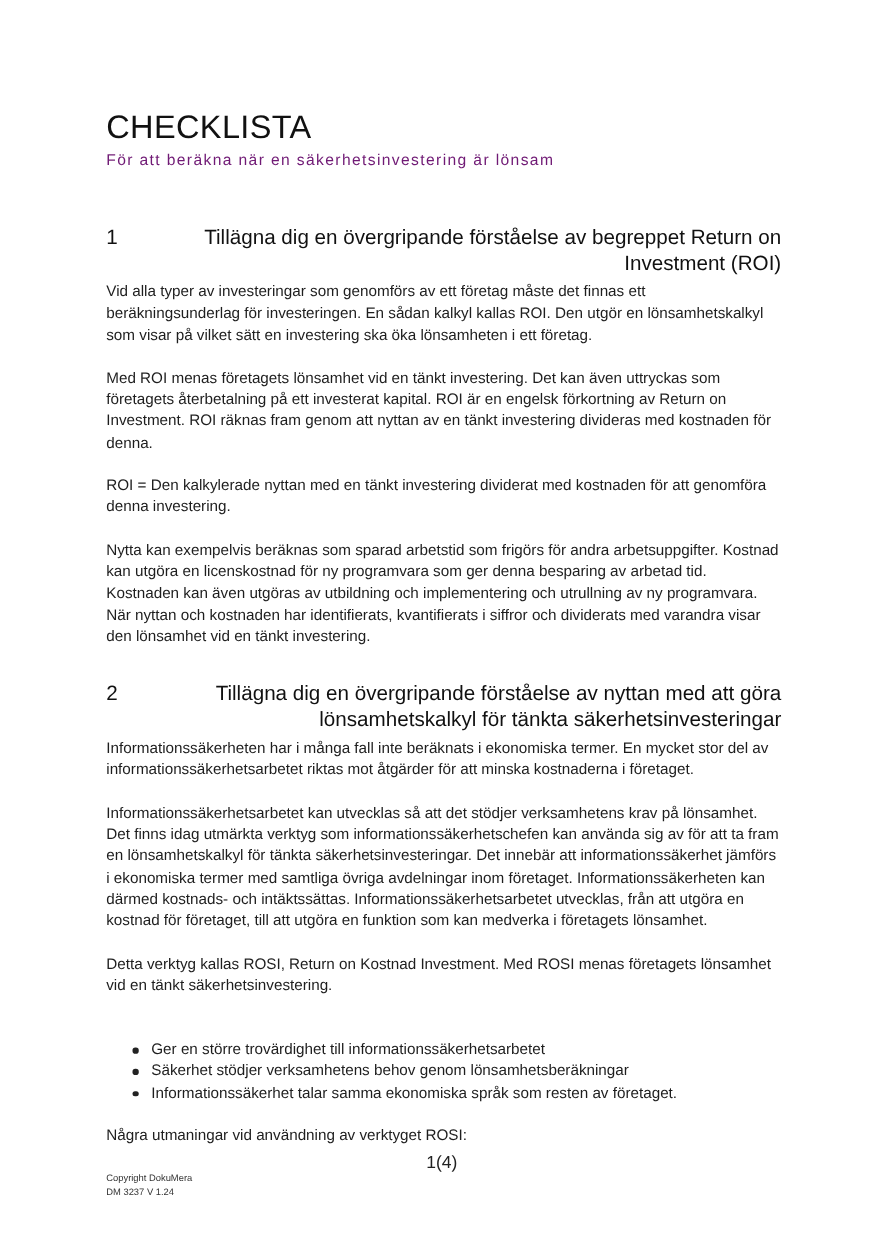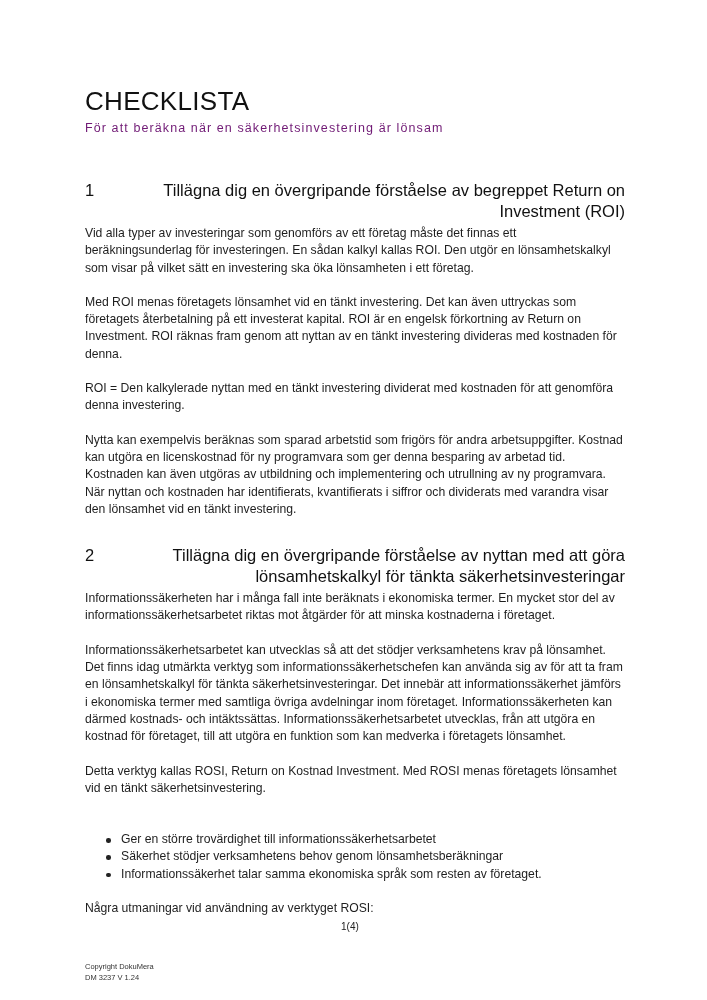--- a/index.html
+++ b/index.html
@@ -31,24 +31,24 @@
   .gap { height: 17px; }
   .sec2 { margin-top: 27px; }
   .sec2 .h1 { margin-bottom: 3px; }
   ul { margin: 0; padding: 0; list-style: none; }
   ul li { position: relative; padding-left: 36px; }
   ul li::before {
     content: ""; position: absolute; left: 21px; top: 7px; width: 4.5px; height: 4.5px;
     border-radius: 50%; background: #222;
   }
   .pagenum {
-    position: absolute; left: 341px; top: 921px; font-size: 10px; color: #222;
+    position: absolute; left: 341px; top: 921px; font-size: 14px; color: #222;
   }
   .footer {
-    position: absolute; left: 85px; top: 937px; font-size: 7.5px; line-height: 11px; color: #333; margin-top: 24px;
+    position: absolute; left: 85px; top: 937px; font-size: 7.5px; line-height: 11px; color: #333;
   }
 </style>
 </head>
 <body>
 
 <div class="page">
   <h1 class="title">CHECKLISTA</h1>
   <div class="subtitle">För att beräkna när en säkerhetsinvestering är lönsam</div>
 
   <div class="content">

